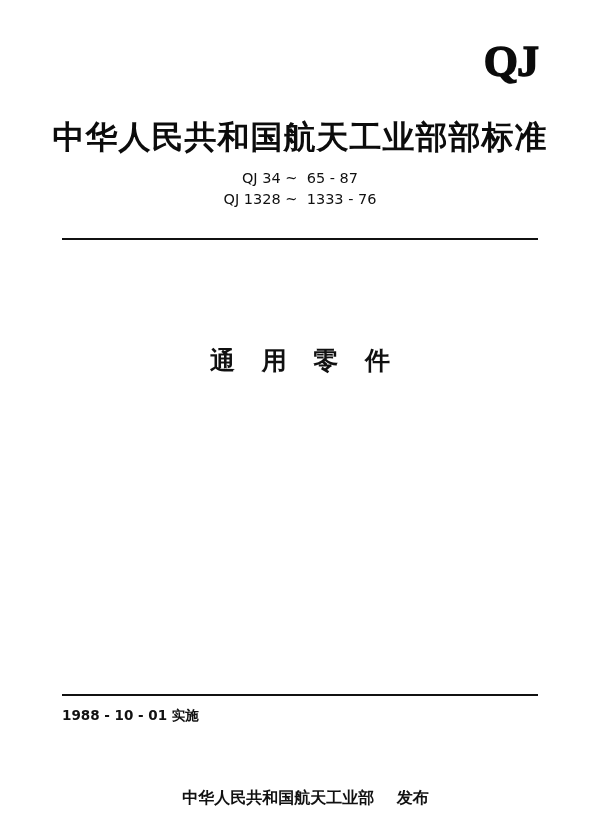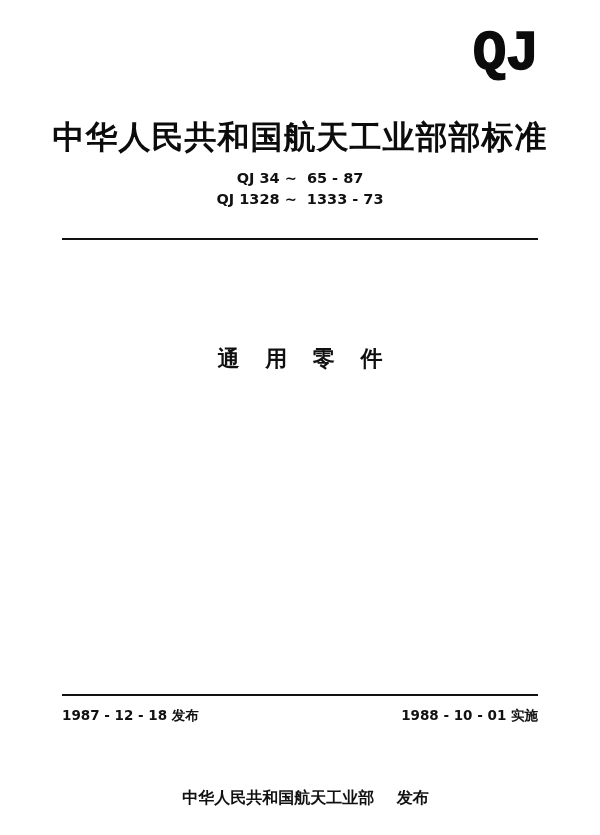--- a/index.html
+++ b/index.html
@@ -22,24 +22,24 @@
     top: 0;
     width: 600px;
     height: 835px;
     background: #ffffff;
   }
 
   
   .logo {
     position: absolute;
     right: 62px;
-    top: 26px;
-    font-family: Liberation Mono, monospace;
+    top: 40px;
+    font-family: Liberation Serif, serif;
     font-weight: 700;
-    font-size: 56px;
+    font-size: 44px;
     letter-spacing: -1px;
     line-height: 1;
     color: #0b0b0b;
     -webkit-text-stroke: 1.4px #0b0b0b;
   }
 
   
   .main-title {
     position: absolute;
     left: 0;
@@ -54,21 +54,21 @@
   }
 
   
   .std-numbers {
     position: absolute;
     left: 0;
     right: 0;
     top: 168px;
     text-align: center;
     font-family: "DejaVu Sans", sans-serif;
-    font-weight: 700;
+    font-weight: 400;
     font-size: 14.5px;
     line-height: 21px;
     color: #111111;
   }
   .std-numbers div {
     white-space: pre;
   }
 
   
   .rule {
@@ -83,21 +83,21 @@
 
   
   .subject-title {
     position: absolute;
     left: 0;
     right: 0;
     top: 344px;
     text-align: center;
     font-family: "DejaVu Sans", sans-serif;
     font-weight: 700;
-    font-size: 22px;
+    font-size: 25px;
     letter-spacing: 9px;
     text-indent: 9px;
     color: #101010;
   }
 
   
   .date-row {
     position: absolute;
     left: 62px;
     width: 476px;
@@ -130,29 +130,28 @@
 <body>
 
 <div class="page">
 
   <div class="logo">QJ</div>
 
   <div class="main-title">中华人民共和国航天工业部部标准</div>
 
   <div class="std-numbers">
     <div>QJ 34 ~  65 - 87</div>
-    <div>QJ 1328 ~  1333 - 73</div>
+    <div>QJ 1328 ~  1333 - 76</div>
   </div>
 
   <div class="rule rule-top"></div>
 
   <div class="subject-title">通 用 零 件</div>
 
   <div class="rule rule-bottom"></div>
 
   <div class="date-row">
-    <span>1987 - 12 - 18 发布</span>
     <span>1988 - 10 - 01 实施</span>
   </div>
 
   <div class="issuer">中华人民共和国航天工业部    发布</div>
 
 </div>
 
 </body></html>

